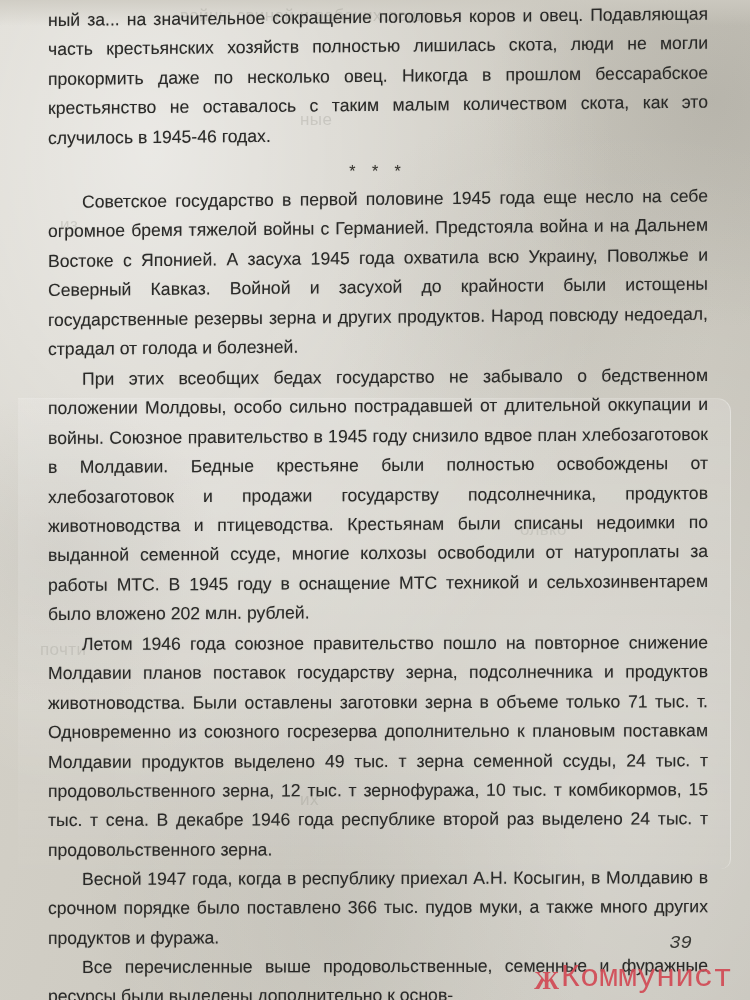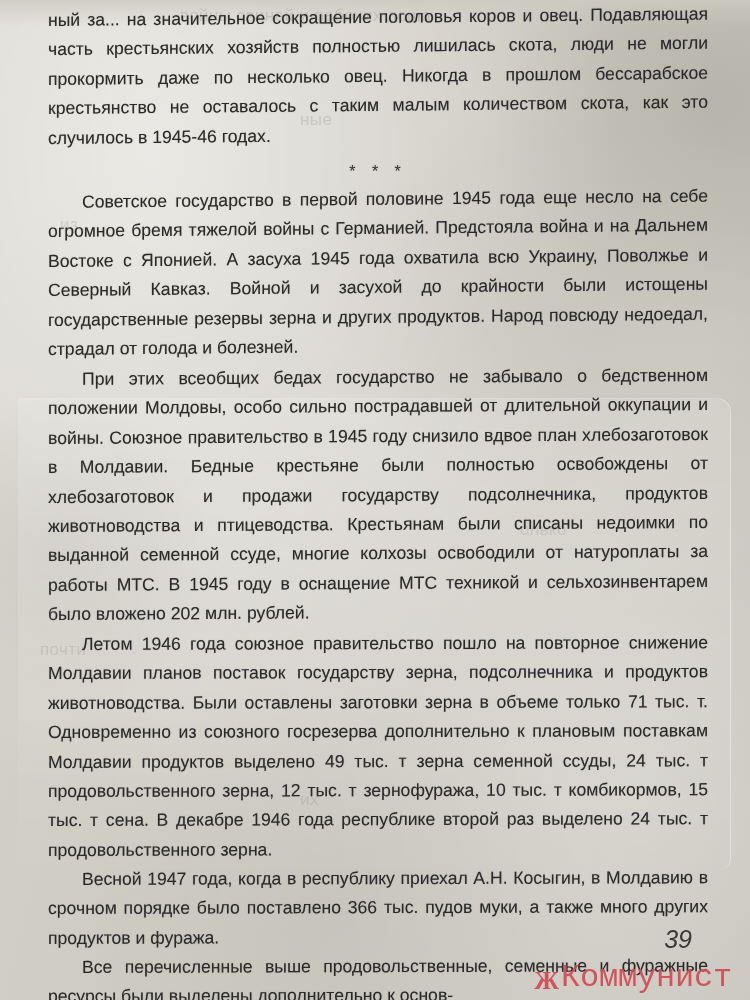--- a/index.html
+++ b/index.html
@@ -98,23 +98,23 @@
 
   
   .skewA { transform: skewY(-0.55deg); transform-origin: left top; }
   .skewB { transform: skewY(-0.35deg); transform-origin: left top; }
   .skewC { transform: skewY(-0.15deg); transform-origin: left top; }
 
   #page-number {
     position: absolute;
     right: 58px;
     bottom: 46px;
-    font-family: Liberation Sans, sans-serif;
+    font-family: Liberation Mono, monospace;
     font-style: italic;
-    font-size: 25px;
+    font-size: 19px;
     color: #3a3a36;
   }
 
   #watermark {
     position: absolute;
     right: 18px;
     bottom: 6px;
     display: flex;
     align-items: center;
     gap: 2px;

